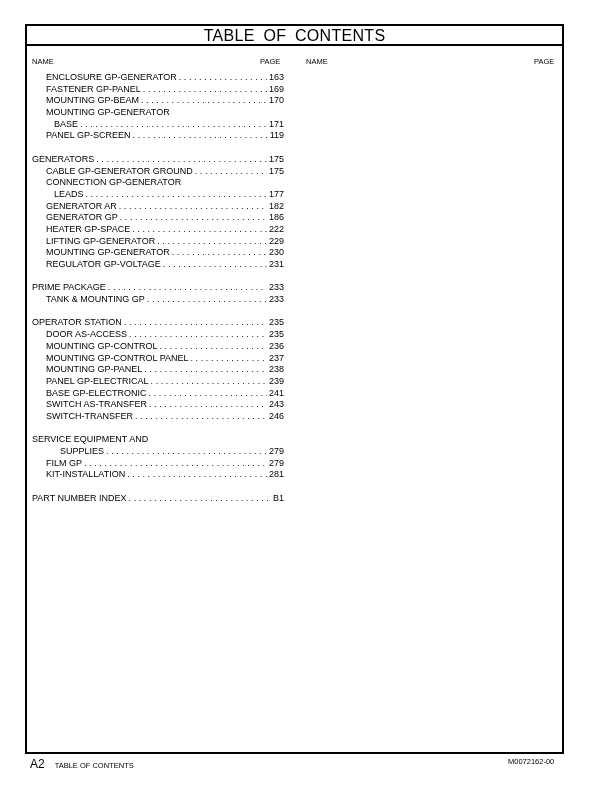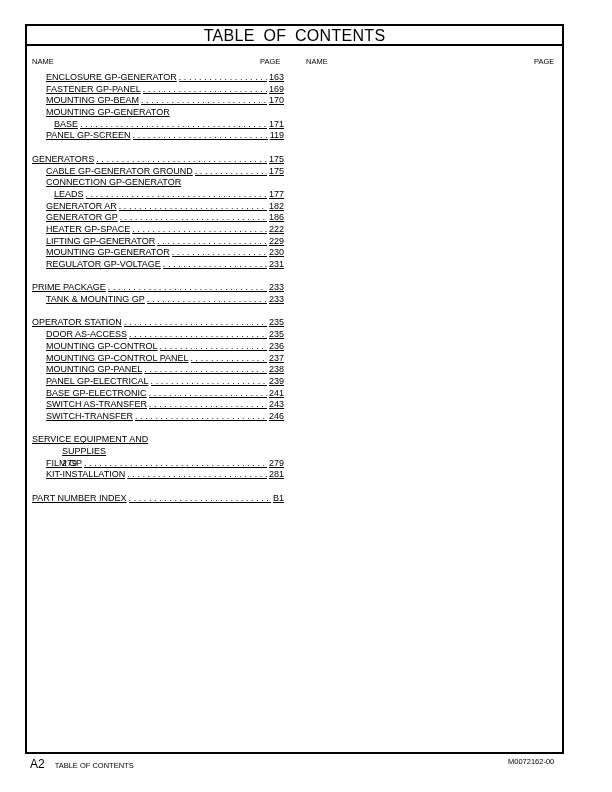--- a/index.html
+++ b/index.html
@@ -5,29 +5,29 @@
   html, body { margin:0; padding:0; background:#ffffff; }
   body { width:612px; height:792px; position:relative; overflow:hidden;
          font-family:"Liberation Sans", sans-serif; color:#000; }
   .frame { position:absolute; left:25px; top:24px; width:535px; height:726px;
            border:2px solid #000; box-sizing:content-box; }
   .title-bar { position:absolute; left:0; top:0; right:0; height:18px;
                border-bottom:2px solid #000; text-align:center;
                font-size:16px; line-height:19px; letter-spacing:0.3px; word-spacing:4px; }
   .colhead { position:absolute; top:31px; font-size:7.5px; }
   .entries { position:absolute; left:5px; top:46px; width:252px; font-size:9px; line-height:11.7px; }
-  .entry { display:flex; align-items:baseline; white-space:nowrap; height:11.7px;text-decoration:underline; }
+  .entry { display:flex; align-items:baseline; white-space:nowrap; height:11.7px; }
   .entry .lbl { flex:0 0 auto; }
   .entry .dots { flex:1 1 auto; overflow:hidden; margin:0 2px; letter-spacing:2.6px; color:#000; }
   .entry .dots::before { content:"................................................................................"; }
   .entry .pg { flex:0 0 auto; }
   .lvl0 { padding-left:0; }
   .lvl1 { padding-left:14px; }
   .lvl2 { padding-left:22px; }
-  .lvl3 { padding-left:28px;flex-direction:column; }
+  .lvl3 { padding-left:28px; }
   .gap { height:11.7px; }
   .footer { position:absolute; top:757px; font-size:7.5px; }
   .footer .pnum { font-size:12px; margin-right:8px; }
 </style>
 </head>
 <body>
 
 <div class="frame">
   <div class="title-bar">TABLE OF CONTENTS</div>
   <div class="colhead" style="left:5px;">NAME</div>

